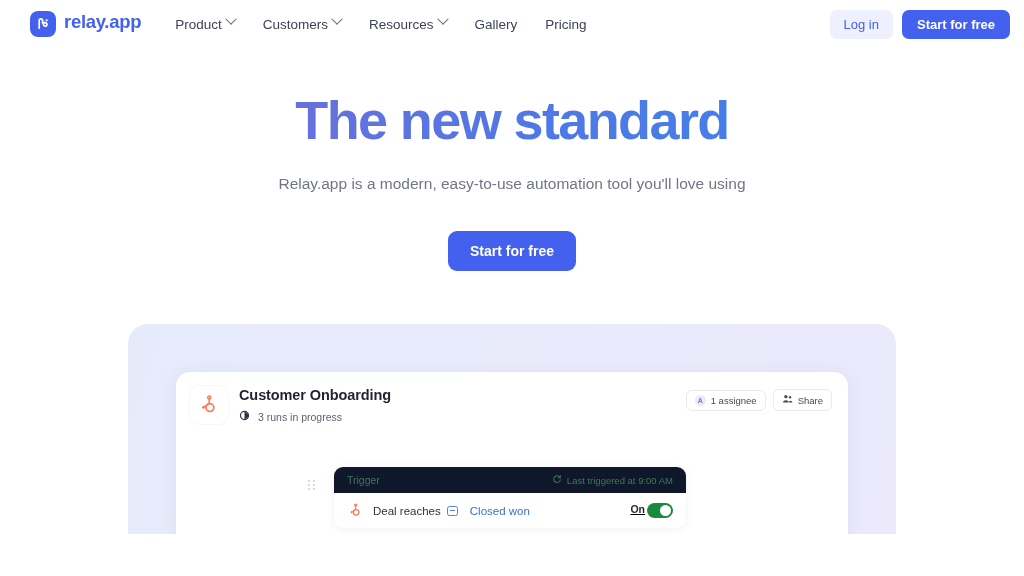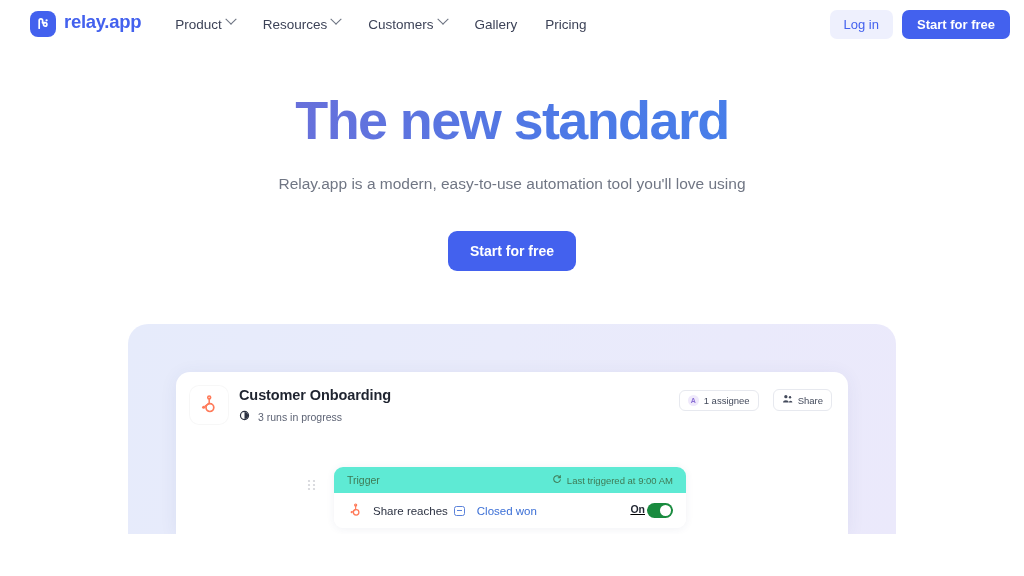--- a/index.html
+++ b/index.html
@@ -122,21 +122,21 @@
     font-size: 14.5px; font-weight: 700; color: #1f2430;
     letter-spacing: -0.1px;
   }
   .app-runs {
     margin-top: 7px;
     display: flex; align-items: center; gap: 8px;
     font-size: 10.5px; color: #5d6374;
   }
   .app-actions {
     margin-left: auto;
-    display: flex; align-items: center; gap: 14px;
+    display: flex; align-items: center; gap: 7px;
     padding-top: 3px;
     justify-content: flex-end;
   }
   .pill {
     display: flex; align-items: center; gap: 5px;
     border: 1px solid #e7e9ef; border-radius: 6px;
     padding: 4px 8px;
     font-size: 9.5px; color: #444b5c;
     background: #fff; cursor: pointer;
     white-space: nowrap;
@@ -151,21 +151,21 @@
   
   .trigger-wrap {
     position: absolute;
     left: 158px; top: 95px;
     width: 352px;
     border-radius: 9px;
     overflow: hidden;
     box-shadow: 0 1px 8px rgba(40,60,110,0.07);
   }
   .trigger-head {
-    background: #5eead4;
+    background: #0f172a;
     display: flex; align-items: center;
     padding: 7px 13px;
   }
   .trigger-label {
     font-size: 10.5px; color: #3f7a55; font-weight: 500;
   }
   .trigger-meta {
     margin-left: auto;
     display: flex; align-items: center; gap: 5px;
     font-size: 9.5px; color: #3f7a55;
@@ -232,25 +232,25 @@
     </span>
     <span class="brand-name">relay.app</span>
   </div>
 
   <div class="nav-links">
     <div class="nav-link">
       <span>Product</span>
       <span class="chev"></span>
     </div>
     <div class="nav-link">
+      <span>Customers</span>
+      <span class="chev"></span>
+    </div>
+    <div class="nav-link">
       <span>Resources</span>
-      <span class="chev"></span>
-    </div>
-    <div class="nav-link">
-      <span>Customers</span>
       <span class="chev"></span>
     </div>
     <div class="nav-link">
       <span>Gallery</span>
     </div>
     <div class="nav-link">
       <span>Pricing</span>
     </div>
   </div>
 
@@ -343,21 +343,21 @@
         <span class="trig-icon">
           <svg width="17" height="17" viewBox="0 0 24 24">
             <path d="M12.2 5.2 v5.1" stroke="#ff7a59" stroke-width="1.6" fill="none" stroke-linecap="round"></path>
             <path d="M12.2 10.3 L8.2 13.2" stroke="#ff7a59" stroke-width="1.6" fill="none" stroke-linecap="round"></path>
             <circle cx="12.2" cy="4.4" r="1.5" fill="none" stroke="#ff7a59" stroke-width="1.6"></circle>
             <circle cx="6.6" cy="14.3" r="1.5" fill="#ff7a59"></circle>
             <circle cx="12.9" cy="14.6" r="3.9" fill="none" stroke="#ff7a59" stroke-width="1.8"></circle>
           </svg>
         </span>
         <span class="trig-text">
-          <span>Share reaches</span>
+          <span>Deal reaches</span>
           <span class="chip">
             <span class="chip-icon">
                 <i></i>
               </span>
             <span>Closed won</span>
           </span>
         </span>
         <span class="toggle-wrap">
           <span class="toggle-on-label">On</span>
           <span class="toggle"></span>

